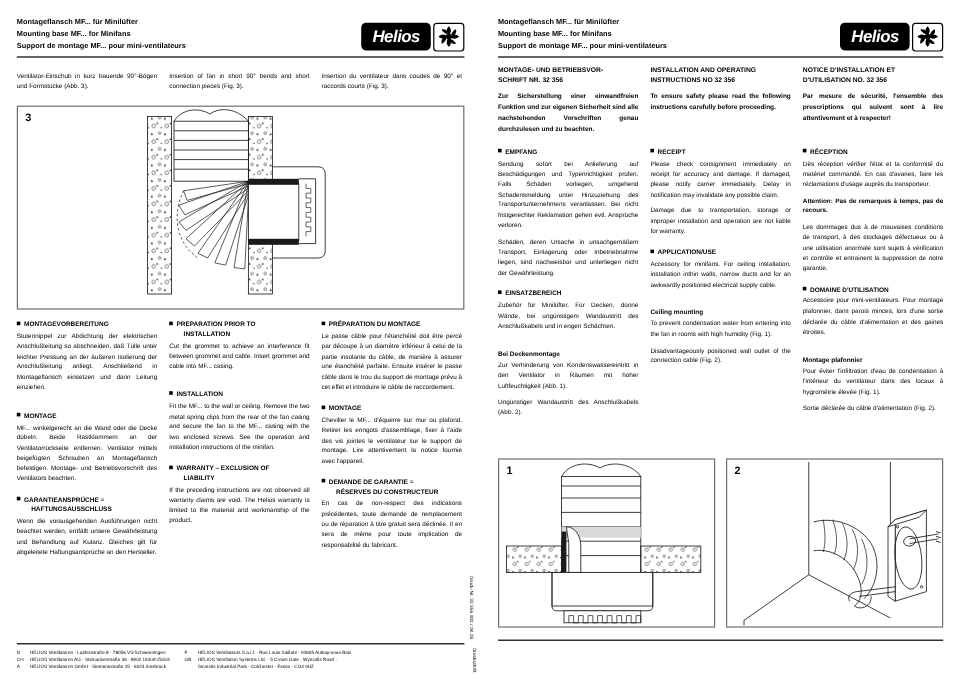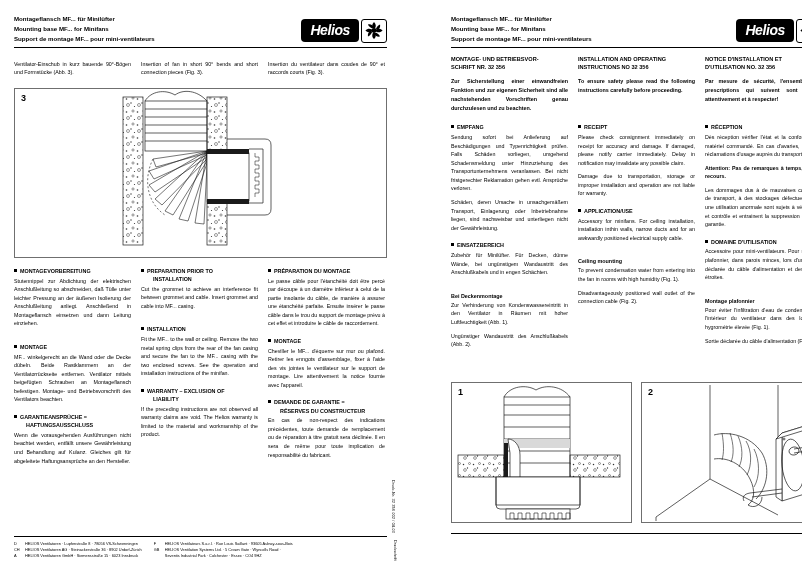--- a/index.html
+++ b/index.html
@@ -6,21 +6,21 @@
   html, body {
     margin: 0; padding: 0;
     background: #ffffff;
   }
   body {
     width: 802px; height: 567px;
     font-family: "Liberation Sans", sans-serif;
     color: #000000;
     overflow: hidden;
   }
-  .spread { display: flex; width: 714px; height: 567px; gap: 36px; }
+  .spread { display: flex; width: 714px; height: 567px; }
   .page {
     position: relative;
     width: 401px; height: 567px;
     padding: 14px 14px 6px 14px;
   }
   .page.right { border-left: 0; }
 
   
   .masthead {
     display: flex;

